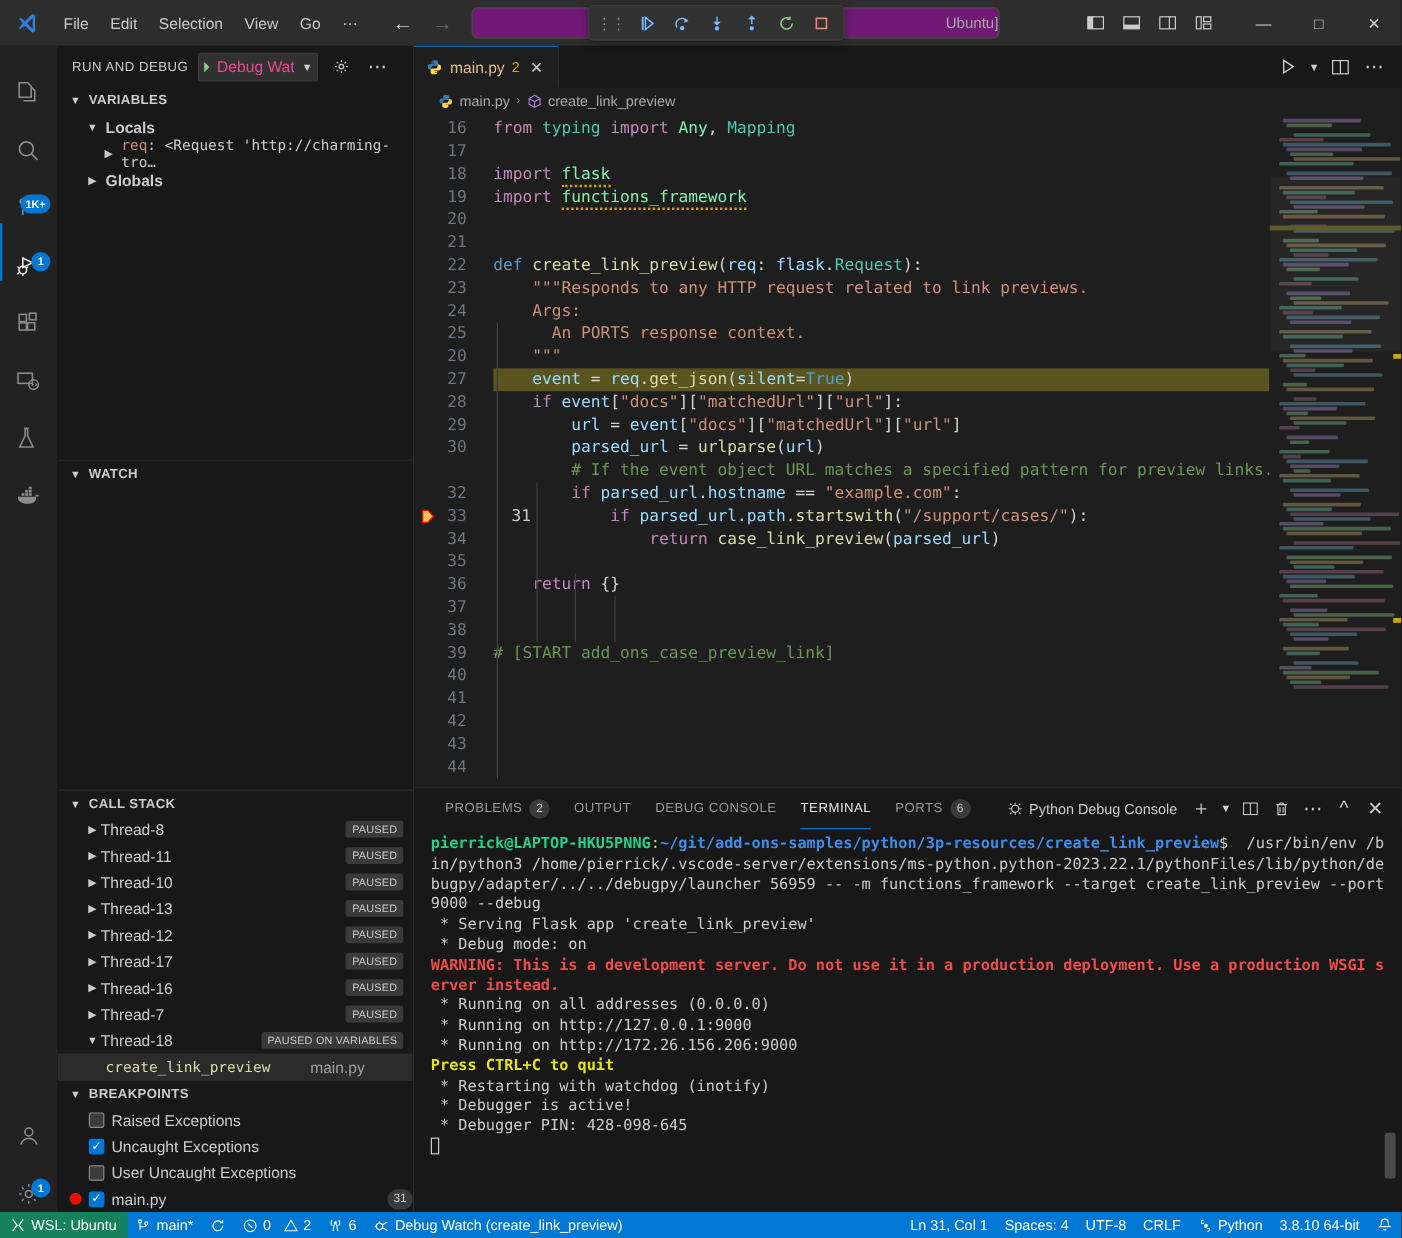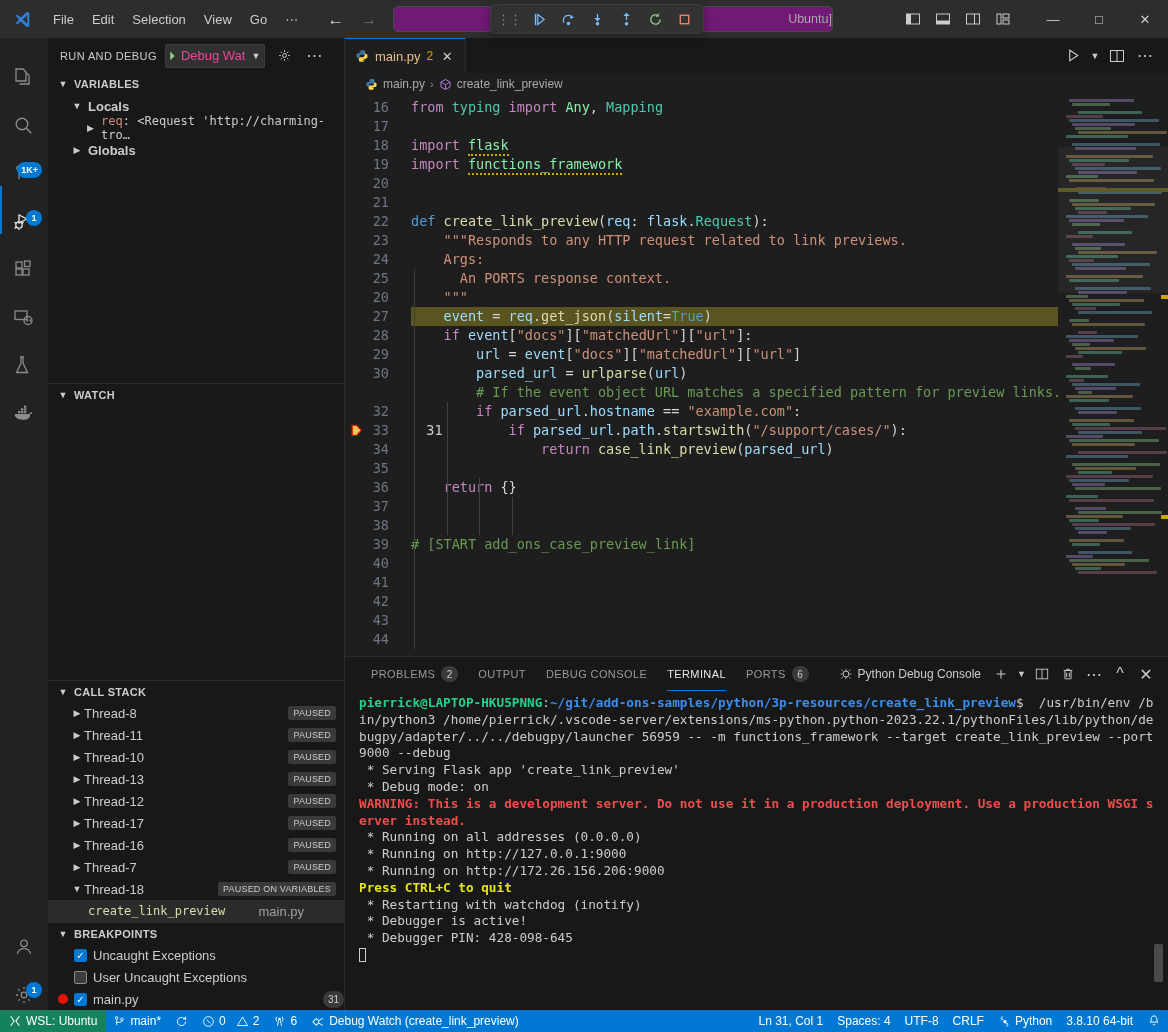--- a/index.html
+++ b/index.html
@@ -520,20 +520,24 @@
         <span class="fn mono">create_link_preview</span>
         <span class="file">main.py</span>
       </div>
     </div>
 
     <div class="section-head">
       <span class="twisty">▼</span>
       <span>BREAKPOINTS</span>
     </div>
     <div>
+      <div class="bp-row">
+        <span class="cb"></span>
+        <span>Raised Exceptions</span>
+      </div>
       <div class="bp-row">
         <span class="cb on">✓</span>
         <span>Uncaught Exceptions</span>
       </div>
       <div class="bp-row">
         <span class="cb"></span>
         <span>User Uncaught Exceptions</span>
       </div>
       <div class="bp-row file">
         <span class="bp-dot"></span>

